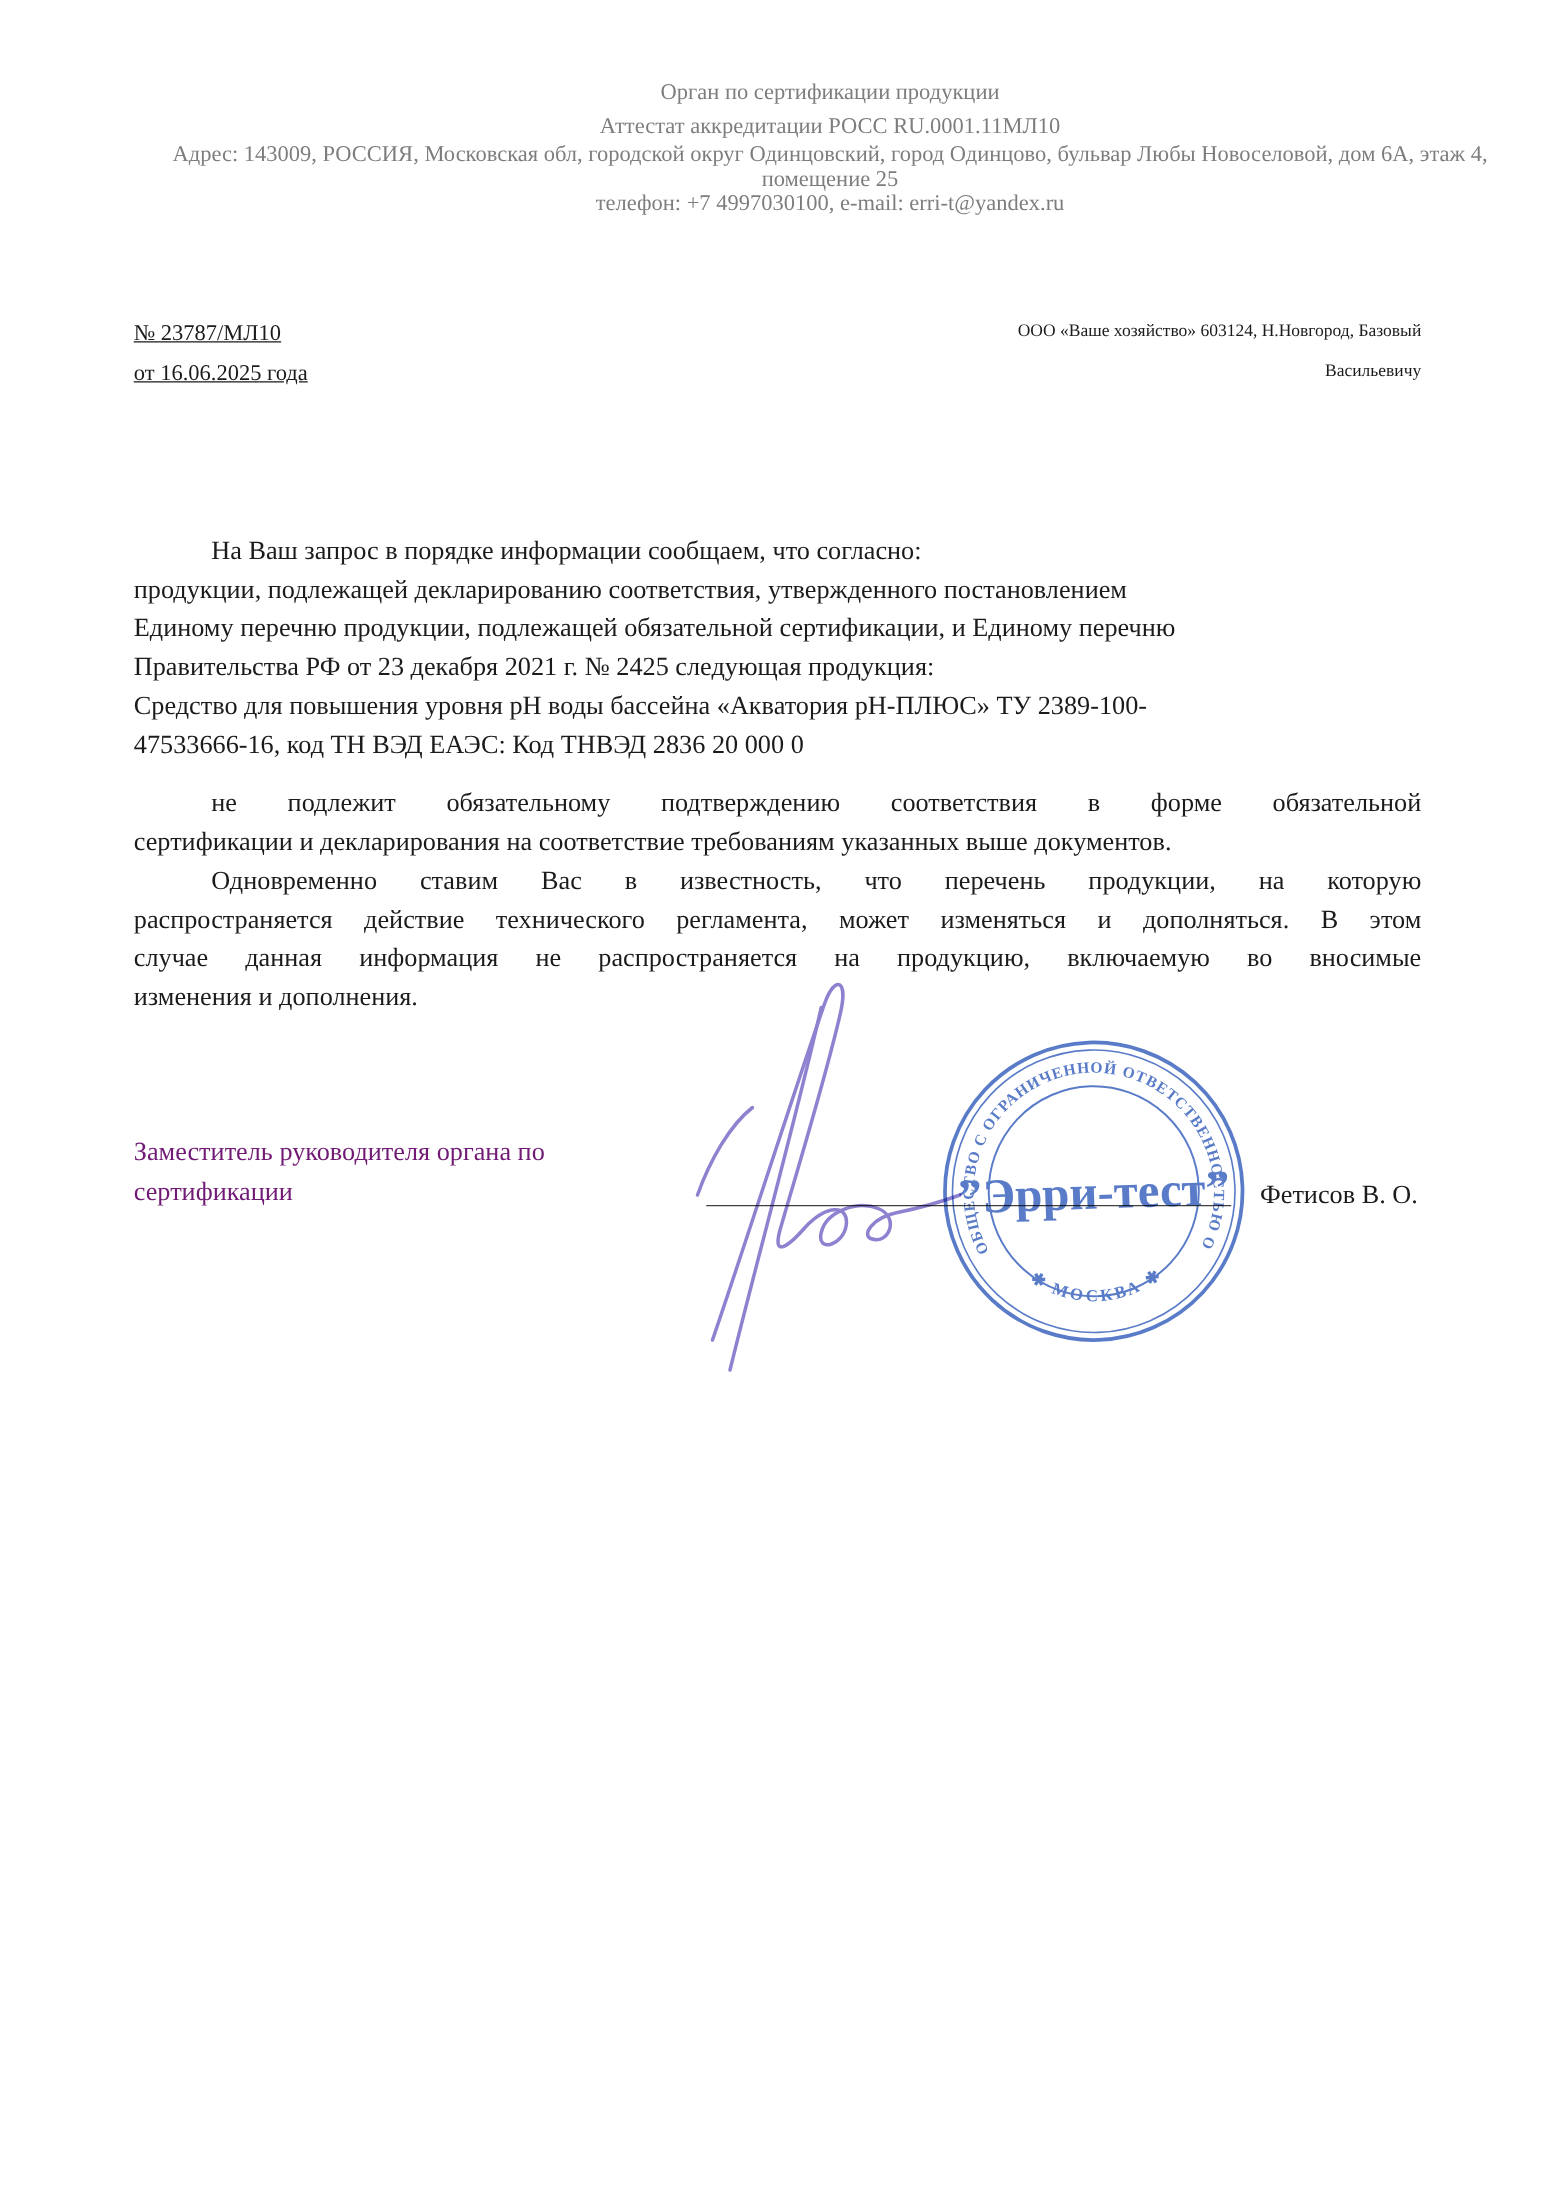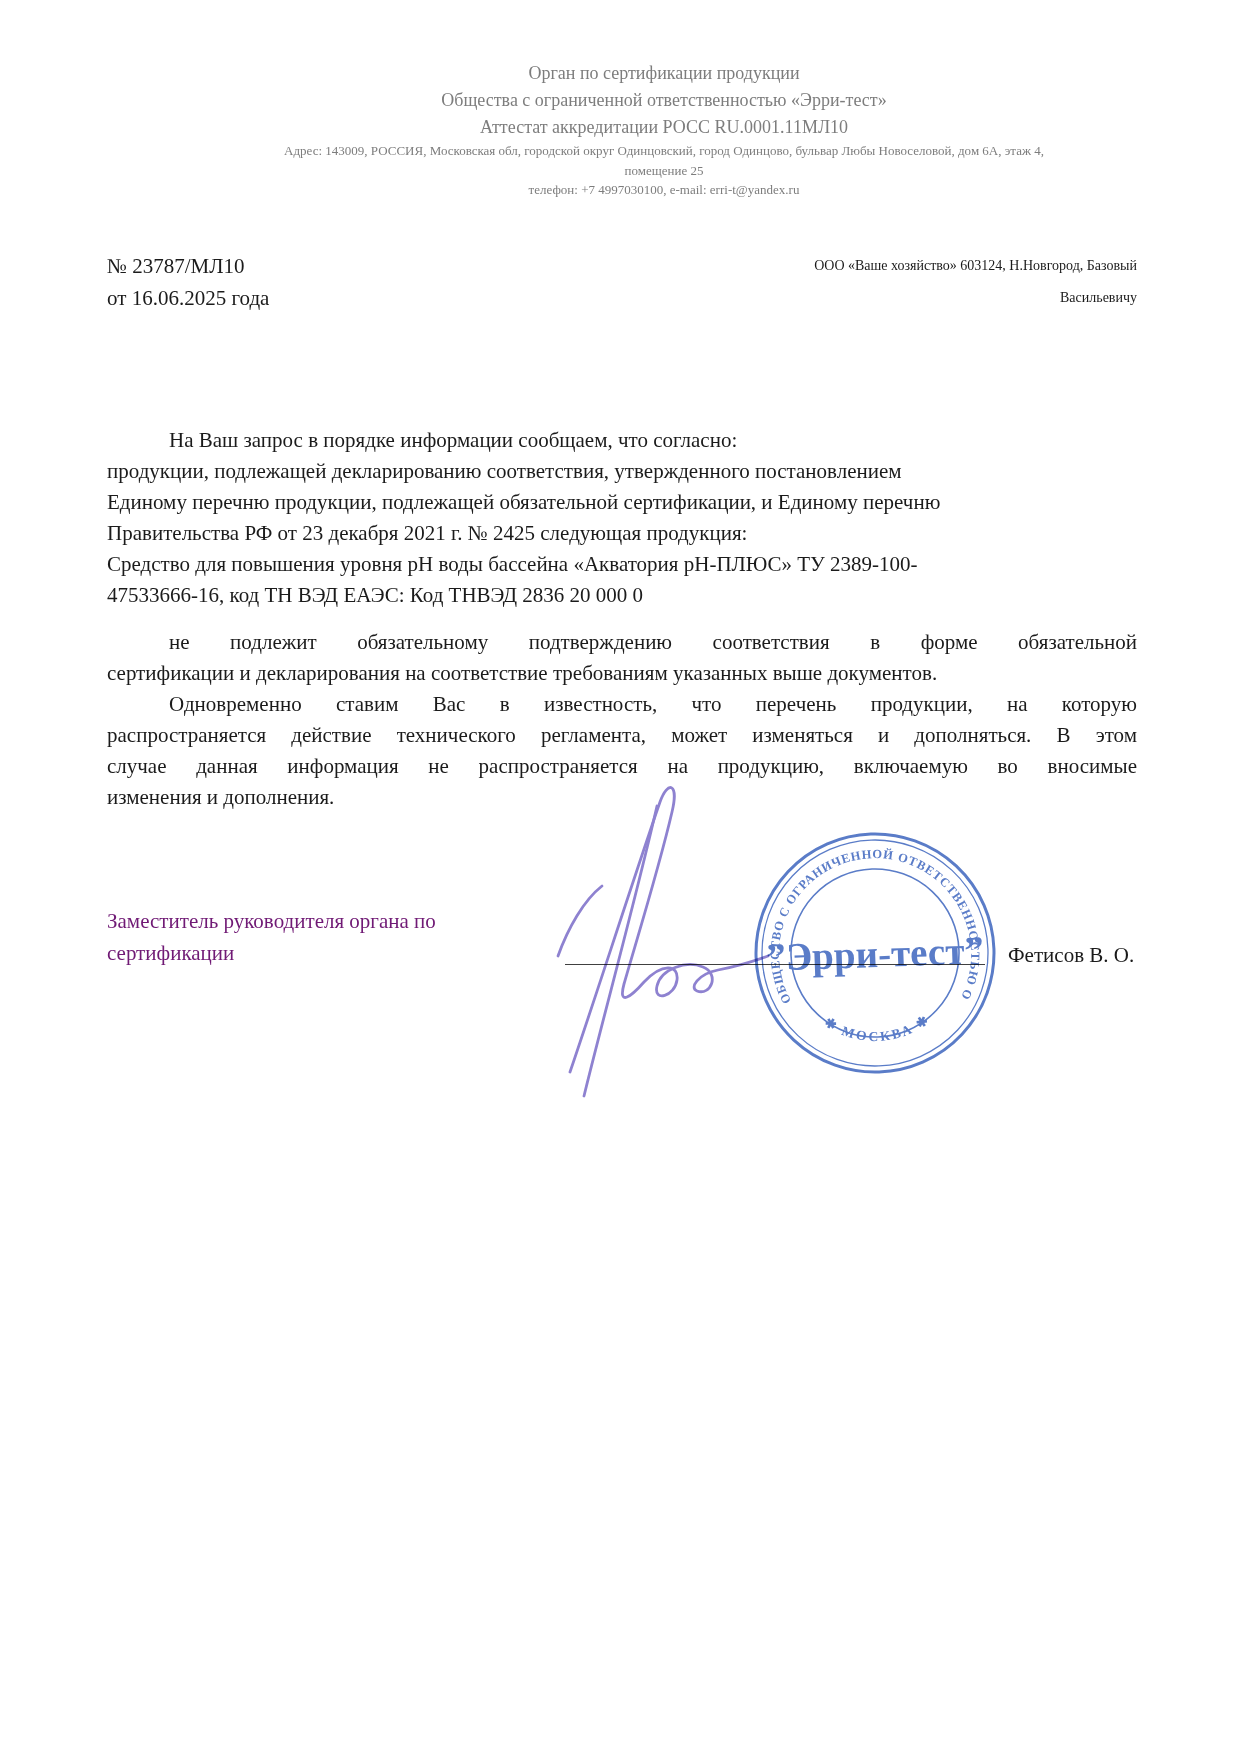--- a/index.html
+++ b/index.html
@@ -16,27 +16,28 @@
     padding-left: 40px;
   }
   
   .header {
     position: absolute;
     left: 107px; right: 60px; top: 60px;
     text-align: center;
     color: #7d7d7d;
   }
   .hline { font-size: 18px; line-height: 27px; }
-  .haddr { font-size: 13px; line-height: 19.5px; }
+  .haddr { font-size: 18px; line-height: 19.5px; }
   
   .ref-left {
     position: absolute;
     left: 107px; top: 250px;
-    font-size: 21px; line-height: 32px;
+    font-size: 18px; line-height: 32px;
     color: #1b1b1b;
+    text-decoration: underline;
   }
   .recipient {
     position: absolute;
     left: 577px; top: 250px; width: 560px;
     text-align: right;
     font-size: 14px; line-height: 32px;
     color: #1b1b1b;
   }
   
   .body-text {
@@ -90,21 +91,20 @@
     opacity: 0.9;
   }
 </style>
 </head>
 <body>
 
 <div class="page">
 
   <div class="header">
     <div class="hline">Орган по сертификации продукции</div>
-    <div class="hline">Общества с ограниченной ответственностью «Эрри-тест»</div>
     <div class="hline">Аттестат аккредитации РОСС RU.0001.11МЛ10</div>
     <div class="haddr">Адрес: 143009, РОССИЯ, Московская обл, городской округ Одинцовский, город Одинцово, бульвар Любы Новоселовой, дом 6А, этаж 4,</div>
     <div class="haddr">помещение 25</div>
     <div class="haddr">телефон: +7 4997030100, e-mail: erri-t@yandex.ru</div>
   </div>
 
   <div class="ref-left">
     <div>№ 23787/МЛ10</div>
     <div>от 16.06.2025 года</div>
   </div>

